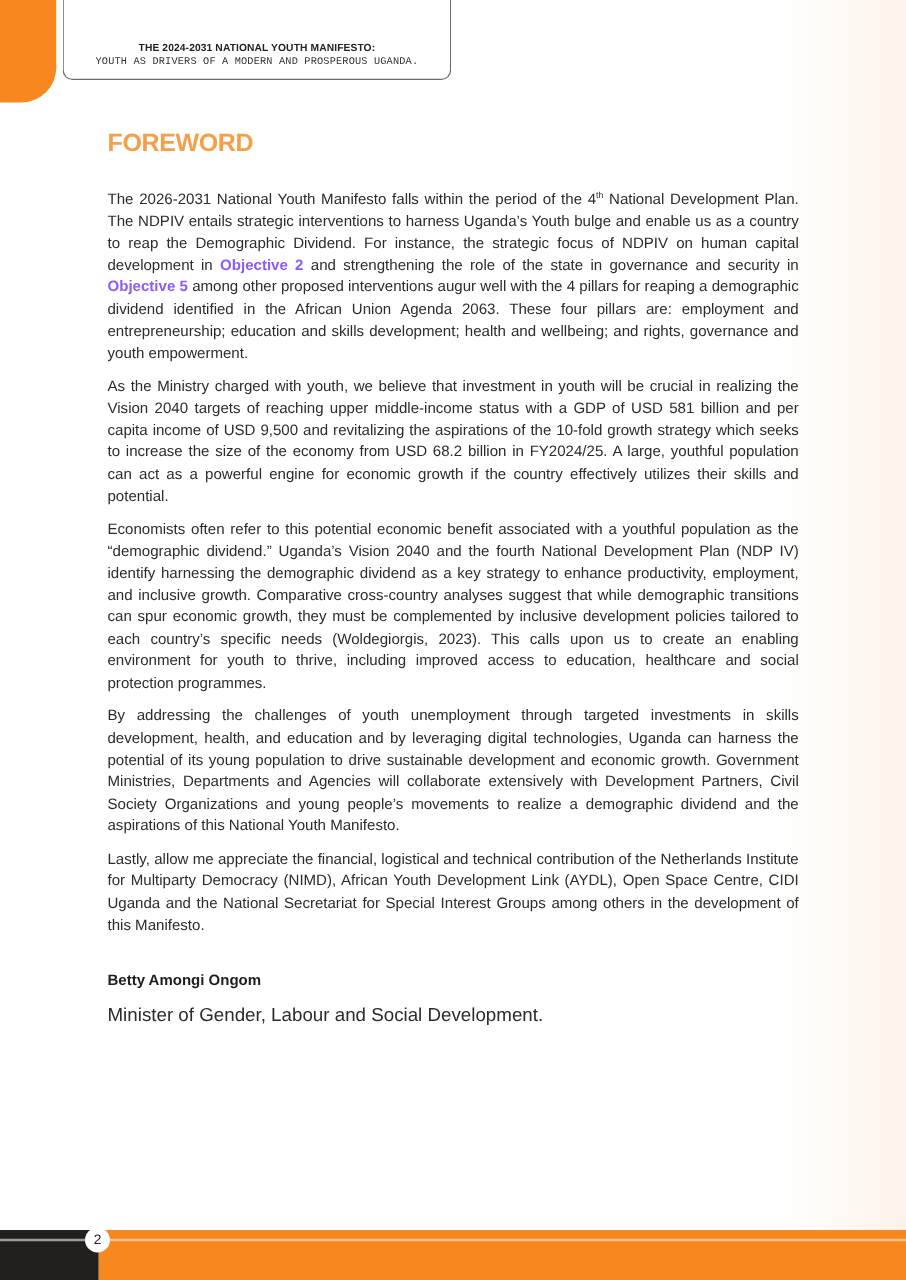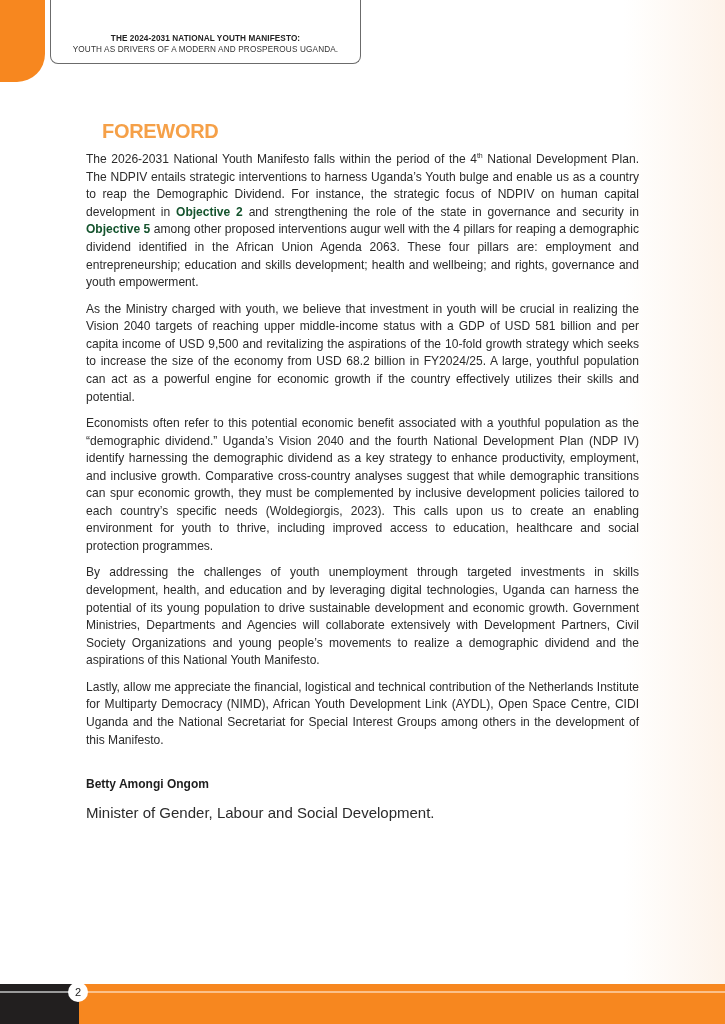--- a/index.html
+++ b/index.html
@@ -17,32 +17,32 @@
       position: absolute; left: 50px; top: -10px; width: 311px; height: 74px;
       border: 1px solid #6b6b6b; border-radius: 0 0 8px 8px; border-top: none;
       background: #fff; box-sizing: border-box;
       display: flex; flex-direction: column; justify-content: flex-end; align-items: center;
       padding-bottom: 8px;
     }
     .header-title {
       font-size: 8.2px; font-weight: bold; color: #222; letter-spacing: 0.1px; line-height: 10px;
     }
     .header-subtitle {
-      font-size: 8.2px; color: #333; letter-spacing: 0.15px; line-height: 11px;
+      font-size: 8.2px; color: #333; letter-spacing: 0.15px; line-height: 11px; font-family: Liberation Mono, monospace;
     }
     .page-title {
-      position: absolute; left: 86px; top: 104px; margin: 16px;
+      position: absolute; left: 86px; top: 104px; margin: 0;
       font-size: 20px; font-weight: bold; color: #f5a048; letter-spacing: -0.3px;
     }
     .content {
       position: absolute; left: 86px; top: 151px; width: 553px;
       font-size: 12.05px; line-height: 17.6px; text-align: justify; color: #2b2b2b;
     }
     .content p { margin: 0 0 8.8px 0; }
-    .content b { font-weight: bold; color: #14532d; }
+    .content b { font-weight: bold; color: #8b5cf6; }
     sup { font-size: 7px; line-height: 0; vertical-align: 5px; }
     .signature-name {
       position: absolute; left: 86px; top: 777px; font-size: 12px; font-weight: bold; color: #1e1e1e; text-align: right;
     }
     .signature-title {
       position: absolute; left: 86px; top: 804px; font-size: 15px; color: #2b2b2b;
     }
     .footer-dark {
       position: absolute; left: 0; top: 984px; width: 79px; height: 40px; background: #221f1f;
     }

